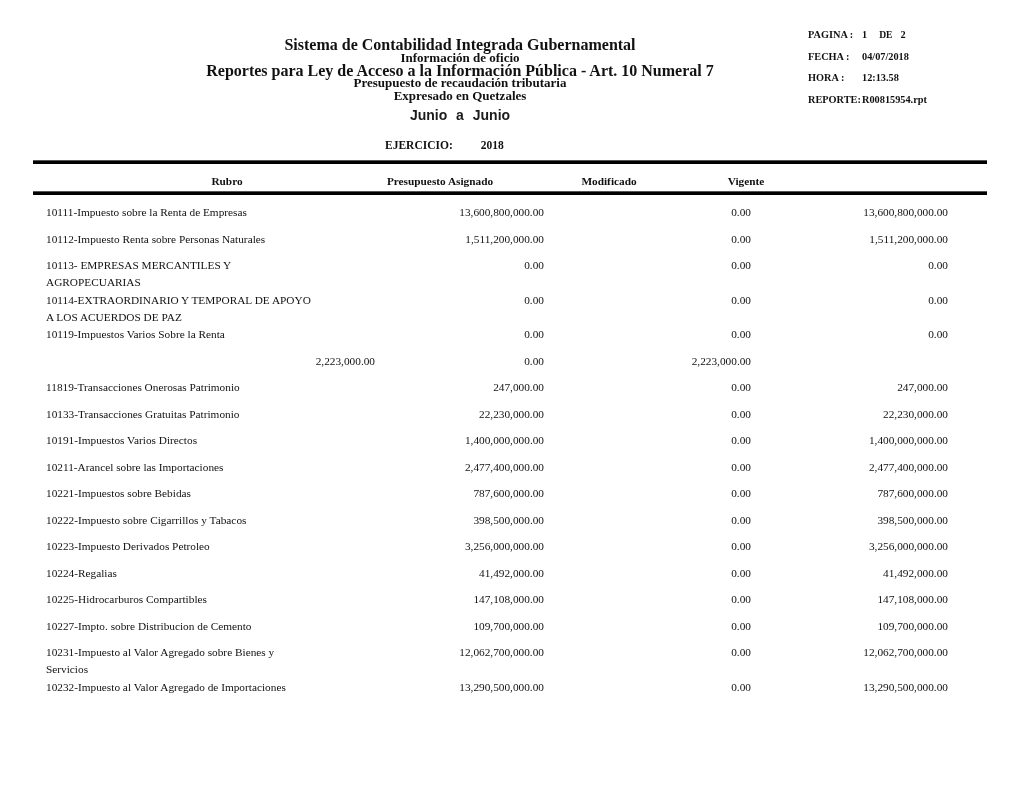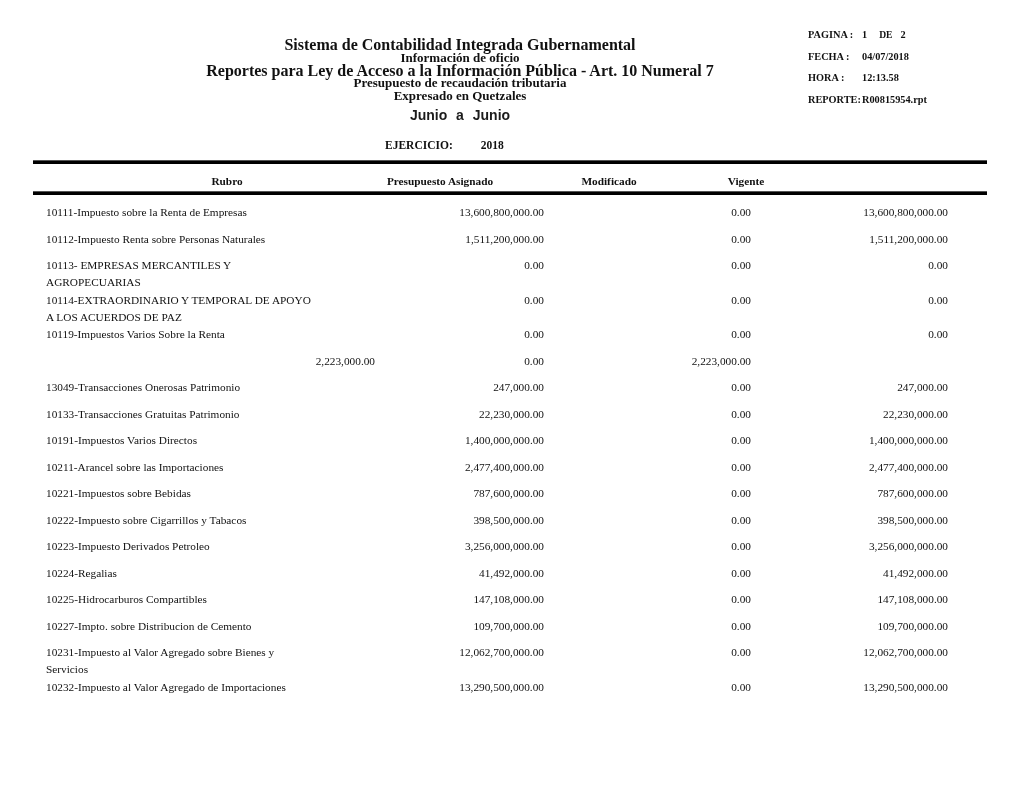--- a/index.html
+++ b/index.html
@@ -169,21 +169,21 @@
         <div class="cell-num">0.00</div>
         <div class="cell-num">0.00</div>
         <div class="cell-num">0.00</div>
       </div>
       <div class="row">
         <div class="cell-num">2,223,000.00</div>
         <div class="cell-num">0.00</div>
         <div class="cell-num">2,223,000.00</div>
       </div>
       <div class="row">
-        <div class="cell-rubro">13049-Transacciones Onerosas Patrimonio</div>
+        <div class="cell-rubro">11819-Transacciones Onerosas Patrimonio</div>
         <div class="cell-num">247,000.00</div>
         <div class="cell-num">0.00</div>
         <div class="cell-num">247,000.00</div>
       </div>
       <div class="row">
         <div class="cell-rubro">10133-Transacciones Gratuitas Patrimonio</div>
         <div class="cell-num">22,230,000.00</div>
         <div class="cell-num">0.00</div>
         <div class="cell-num">22,230,000.00</div>
       </div>

